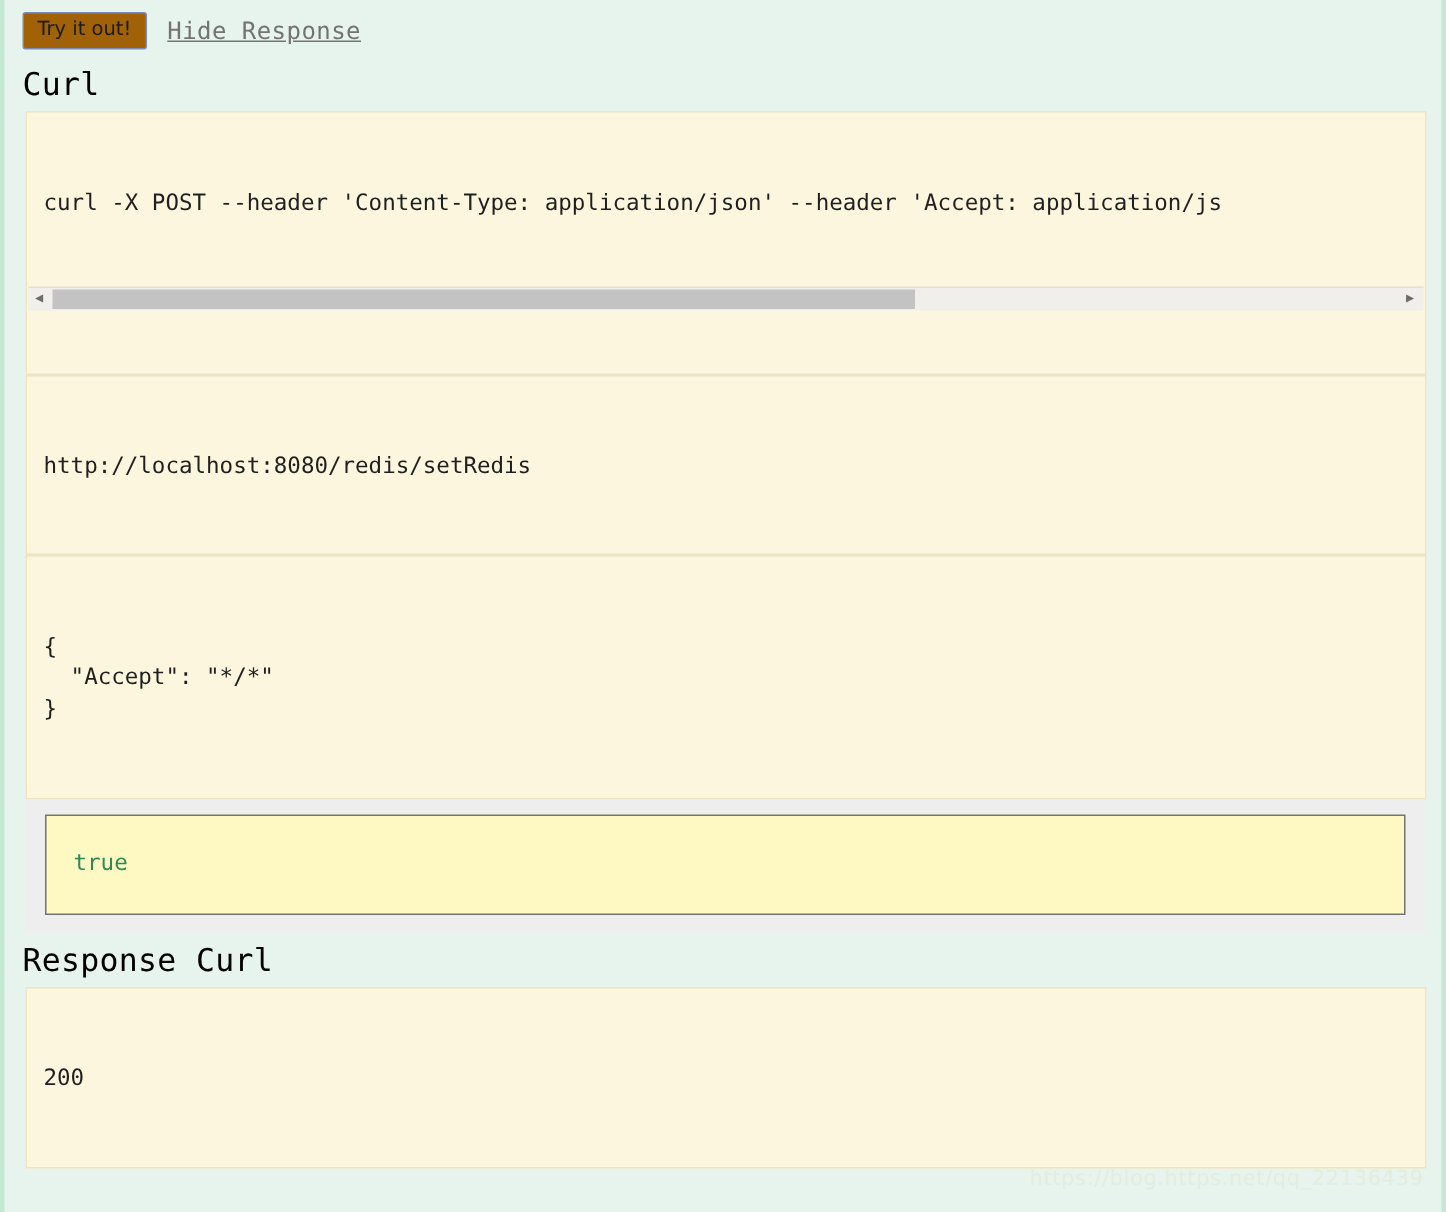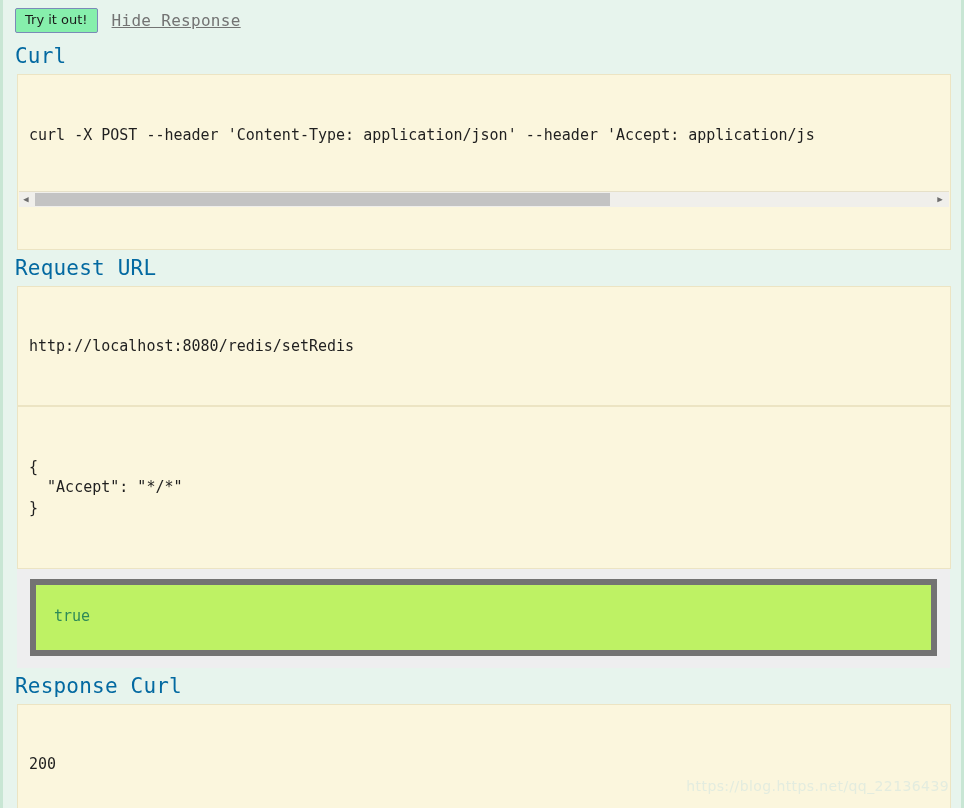--- a/index.html
+++ b/index.html
@@ -34,42 +34,42 @@
     padding: 8px 0 0 12px;
     box-sizing: border-box;
     display: flex;
     align-items: flex-start;
     gap: 14px;
   }
   .submit-button {
     font-family: "DejaVu Sans", sans-serif;
     font-size: 13px;
     color: #1a1a1a;
-    background: #86efac;
+    background: #a16207;
     border: 1px solid #7b8ab8;
     border-radius: 2px;
     padding: 4px 9px 5px 9px;
     line-height: 1.1;
     cursor: pointer;
   }
   .toggle-link {
     font-family: "DejaVu Sans Mono", monospace;
     font-size: 16px;
     color: #737373;
     text-decoration: underline;
     cursor: pointer;
     padding-top: 3px;
     letter-spacing: 0.3px;
   }
 
   
   .section-title {
     font-family: "DejaVu Sans Mono", monospace;
     font-size: 21px;
-    color: #0369a1;
+    color: #000000;
     margin: 0;
     padding: 6px 0 6px 12px;
     font-weight: normal;
     letter-spacing: 0.2px;
   }
 
   
   .code-block {
     margin: 0 10px 0 14px;
     background: #fbf6dd;
@@ -134,22 +134,22 @@
   }
 
   
   #response-body-wrapper {
     margin: 0 11px 0 14px;
     background: #eeeeef;
     padding: 10px 13px 12px 13px;
     box-sizing: border-box;
   }
   #response-body-box {
-    background: #bef264;
-    border: 6px solid #737373;
+    background: #fef9c3;
+    border: 1px solid #737373;
     box-sizing: border-box;
     padding: 22px 0 24px 18px;
   }
   #response-body-box .code-text {
     font-family: "DejaVu Sans Mono", monospace;
     font-size: 15px;
     color: #2e8b57;
     line-height: 1.3;
     white-space: pre;
     display: block;
@@ -182,21 +182,20 @@
   <h4 class="section-title">Curl</h4>
   <div class="code-block" id="curl-block">
     <code class="code-text">curl -X POST --header 'Content-Type: application/json' --header 'Accept: application/js</code>
     <div class="hscrollbar">
       <div class="hscroll-arrow left">◀</div>
       <div class="hscroll-thumb"></div>
       <div class="hscroll-arrow right">▶</div>
     </div>
   </div>
 
-  <h4 class="section-title">Request URL</h4>
   <div class="code-block one-line">
     <code class="code-text">http://localhost:8080/redis/setRedis</code>
   </div>
 
   <div class="code-block">
     <code class="code-text">{
   "Accept": "*/*"
 }</code>
   </div>
 

